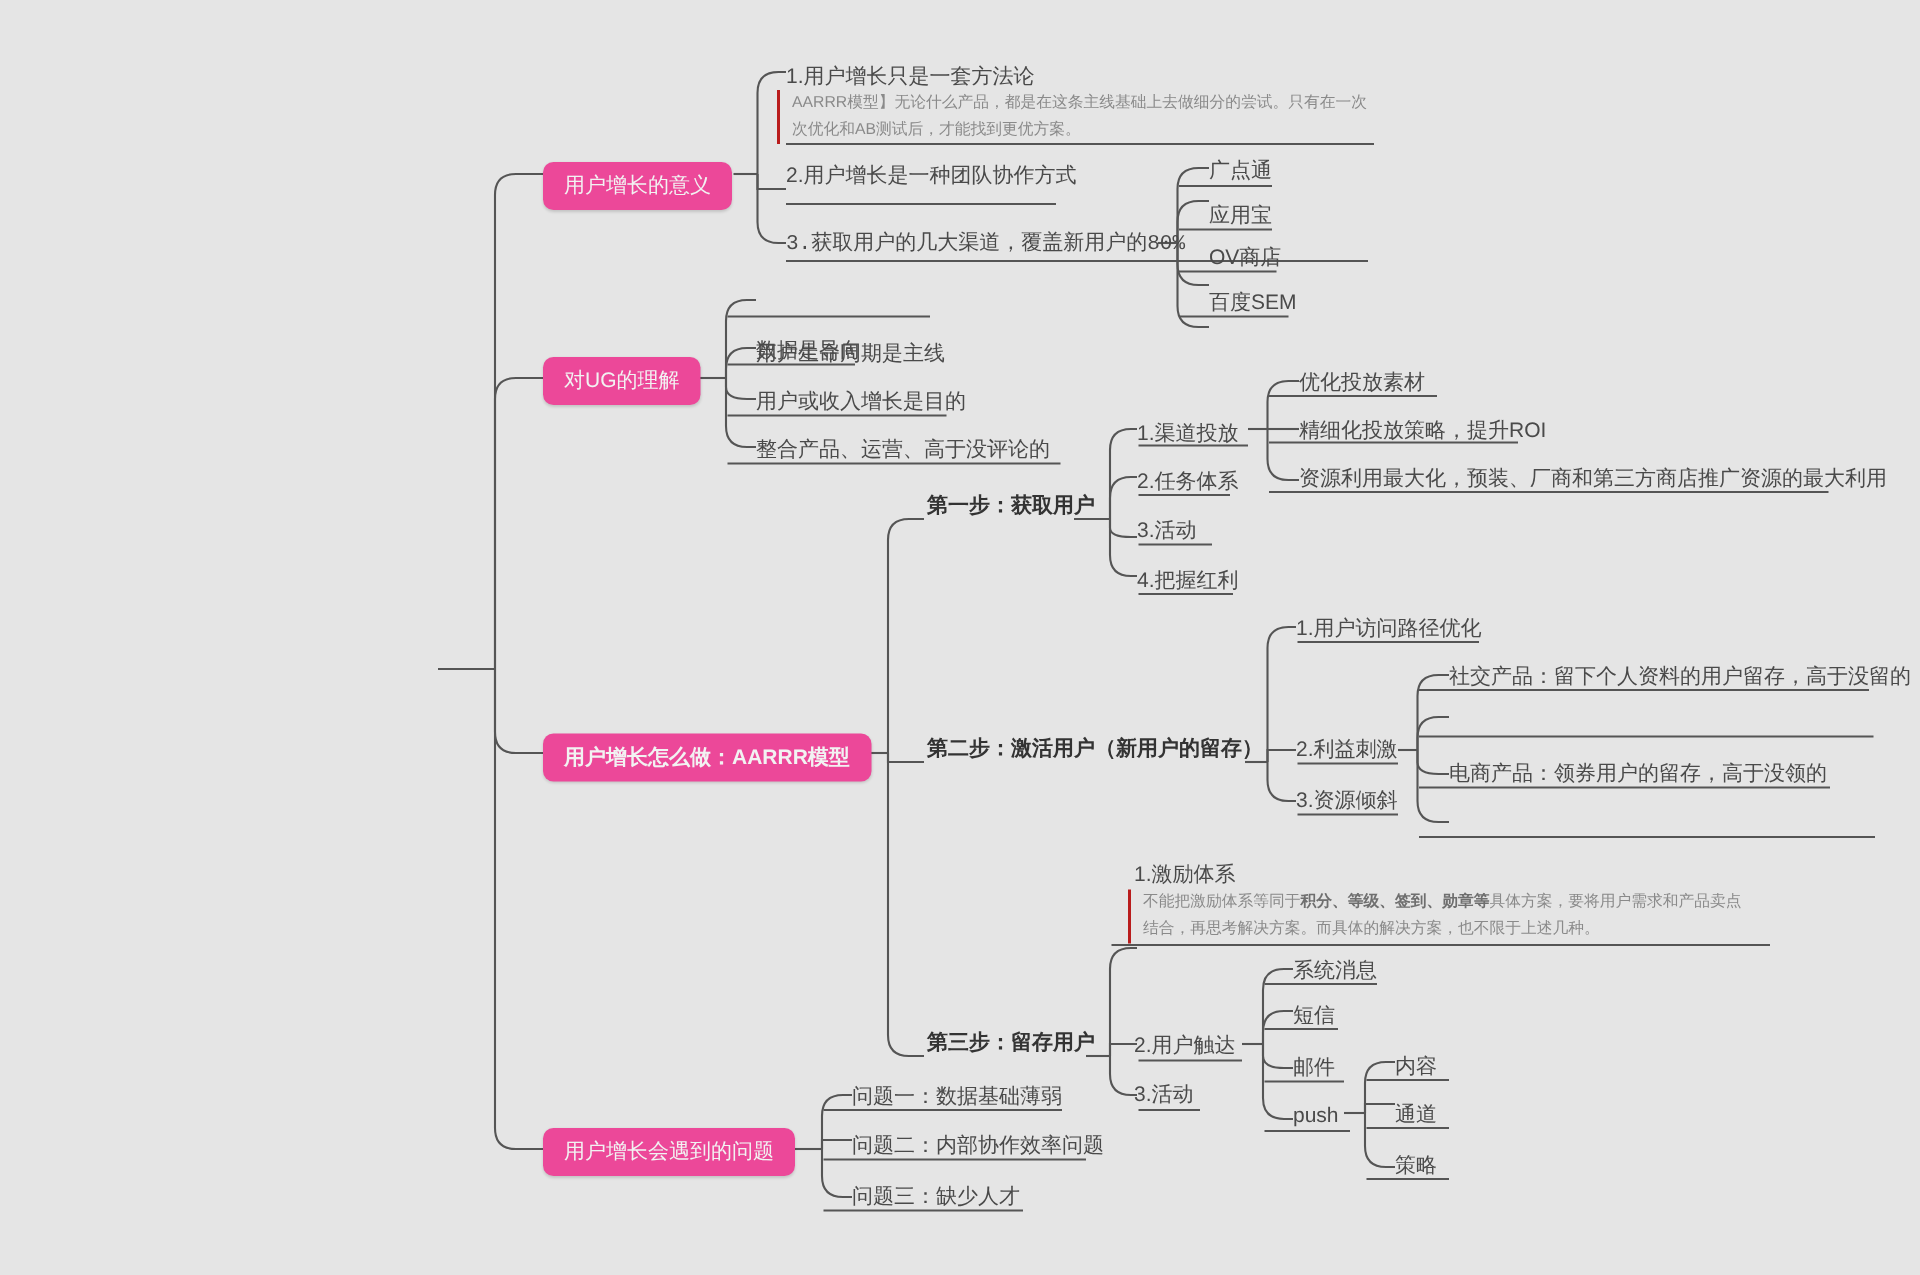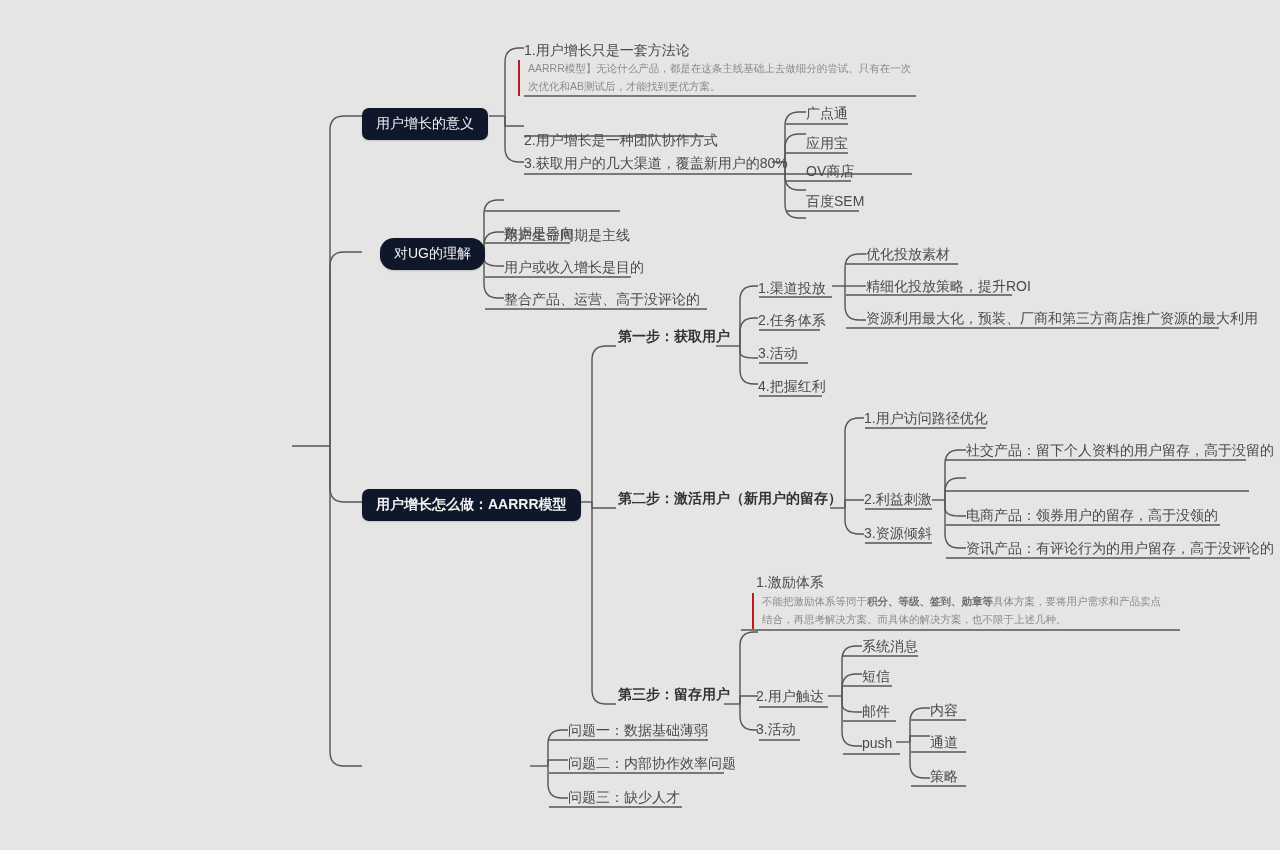--- a/index.html
+++ b/index.html
@@ -31,21 +31,21 @@
     color: #ffffff;
     border-radius: 8px;
     padding: 9px 18px;
     font-size: 17px;
     font-weight: bold;
     letter-spacing: 0.5px;
     box-shadow: 0 1px 2px rgba(0,0,0,0.18);
   }
   
   .lvl1 {
-    background: #0f172a;
+    background: #ec4899;
     color: #f2f2f2;
     border-radius: 7px;
     padding: 7px 14px;
     font-size: 14px;
     box-shadow: 0 1px 2px rgba(0,0,0,0.15);
   }
   .lvl1.bold { font-weight: bold; }
   
   .txt {
     color: #4a4a4a;
@@ -183,29 +183,29 @@
       <path d="M549,740 L708,740"></path>
       <path d="M549,773 L724,773"></path>
       <path d="M549,807 L682,807"></path>
     </g>
   </svg>
 
 
   <div class="node lvl1" style="left:362px; top:108px;">用户增长的意义</div>
   <div class="node txt" style="left:520px; top:40px;">1.用户增长只是一套方法论</div>
   <div class="note" style="left:518px; top:60px; width:400px;">AARRR模型】无论什么产品，都是在这条主线基础上去做细分的尝试。只有在一次次优化和AB测试后，才能找到更优方案。</div>
-  <div class="node txt" style="left:520px; top:130px;text-align:right;">2.用户增长是一种团队协作方式</div>
-  <div class="node txt" style="left:520px; top:153px;">3.获取用户的几大渠道，覆盖新用户的80%</div>
+  <div class="node txt" style="left:520px; top:106px;text-align:right;">2.用户增长是一种团队协作方式</div>
+  <div class="node txt" style="left:520px; top:153px;font-family:Liberation Mono, monospace;">3.获取用户的几大渠道，覆盖新用户的80%</div>
 
   <div class="node txt" style="left:802px; top:103px;">广点通</div>
   <div class="node txt" style="left:802px; top:133px;">应用宝</div>
   <div class="node txt" style="left:802px; top:161px;">OV商店</div>
   <div class="node txt" style="left:802px; top:191px;">百度SEM</div>
 
-  <div class="node lvl1" style="left:380px; top:238px;border-radius:14px;">对UG的理解</div>
+  <div class="node lvl1" style="left:362px; top:238px;">对UG的理解</div>
   <div class="node txt" style="left:500px; top:192px;margin-top:33px;">用户生命周期是主线</div>
   <div class="node txt" style="left:500px; top:223px;">数据是导向</div>
   <div class="node txt" style="left:500px; top:257px;">用户或收入增长是目的</div>
   <div class="node txt" style="left:500px; top:289px;">整合产品、运营、高于没评论的</div>
 
   <div class="node lvl1 bold" style="left:362px; top:489px;">用户增长怎么做：AARRR模型</div>
 
   <div class="node txt bold" style="left:614px; top:326px;">第一步：获取用户</div>
   <div class="node txt" style="left:754px; top:278px;">1.渠道投放</div>
   <div class="node txt" style="left:754px; top:310px;">2.任务体系</div>
@@ -216,34 +216,34 @@
   <div class="node txt" style="left:862px; top:276px;">精细化投放策略，提升ROI</div>
   <div class="node txt" style="left:862px; top:308px;">资源利用最大化，预装、厂商和第三方商店推广资源的最大利用</div>
 
   <div class="node txt bold" style="left:614px; top:488px;">第二步：激活用户（新用户的留存）</div>
   <div class="node txt" style="left:860px; top:408px;">1.用户访问路径优化</div>
   <div class="node txt" style="left:860px; top:489px;">2.利益刺激</div>
   <div class="node txt" style="left:860px; top:523px;">3.资源倾斜</div>
 
   <div class="node txt" style="left:962px; top:440px;">社交产品：留下个人资料的用户留存，高于没留的</div>
   <div class="node txt" style="left:962px; top:505px;">电商产品：领券用户的留存，高于没领的</div>
-  <div class="node txt" style="left:962px; top:538px;">资讯产品：有评论行为的用户留存，高于没评论的</div>
 
   <div class="node txt bold" style="left:614px; top:684px;">第三步：留存用户</div>
   <div class="node txt" style="left:752px; top:572px;">1.激励体系</div>
   <div class="note" style="left:752px; top:593px; width:418px;"><span>不能把激励体系等同于</span><b>积分、等级、签到、勋章等</b><span>具体方案，要将用户需求和产品卖点结合，再思考解决方案。而具体的解决方案，也不限于上述几种。</span></div>
   <div class="node txt" style="left:752px; top:686px;">2.用户触达</div>
   <div class="node txt" style="left:752px; top:719px;">3.活动</div>
 
   <div class="node txt" style="left:858px; top:636px;">系统消息</div>
   <div class="node txt" style="left:858px; top:666px;">短信</div>
   <div class="node txt" style="left:858px; top:701px;">邮件</div>
   <div class="node txt" style="left:858px; top:733px;">push</div>
 
   <div class="node txt" style="left:926px; top:700px;">内容</div>
   <div class="node txt" style="left:926px; top:732px;">通道</div>
   <div class="node txt" style="left:926px; top:766px;">策略</div>
 
+  <div class="node lvl1" style="left:362px; top:752px;">用户增长会遇到的问题</div>
   <div class="node txt" style="left:564px; top:720px;">问题一：数据基础薄弱</div>
   <div class="node txt" style="left:564px; top:753px;">问题二：内部协作效率问题</div>
   <div class="node txt" style="left:564px; top:787px;">问题三：缺少人才</div>
 
 </div>
 
 </body></html>

